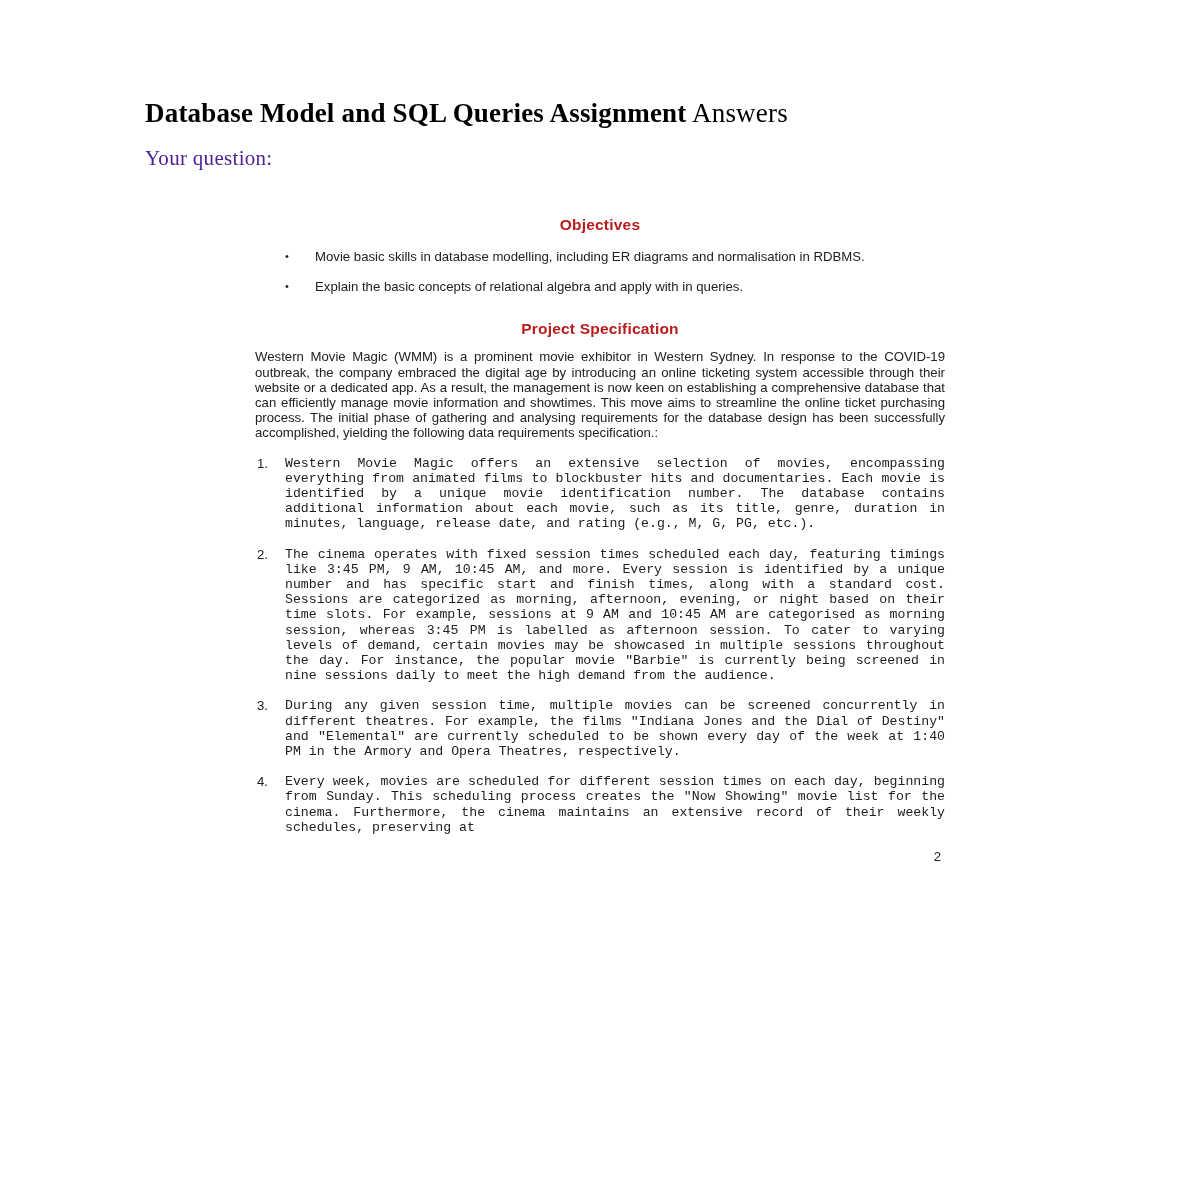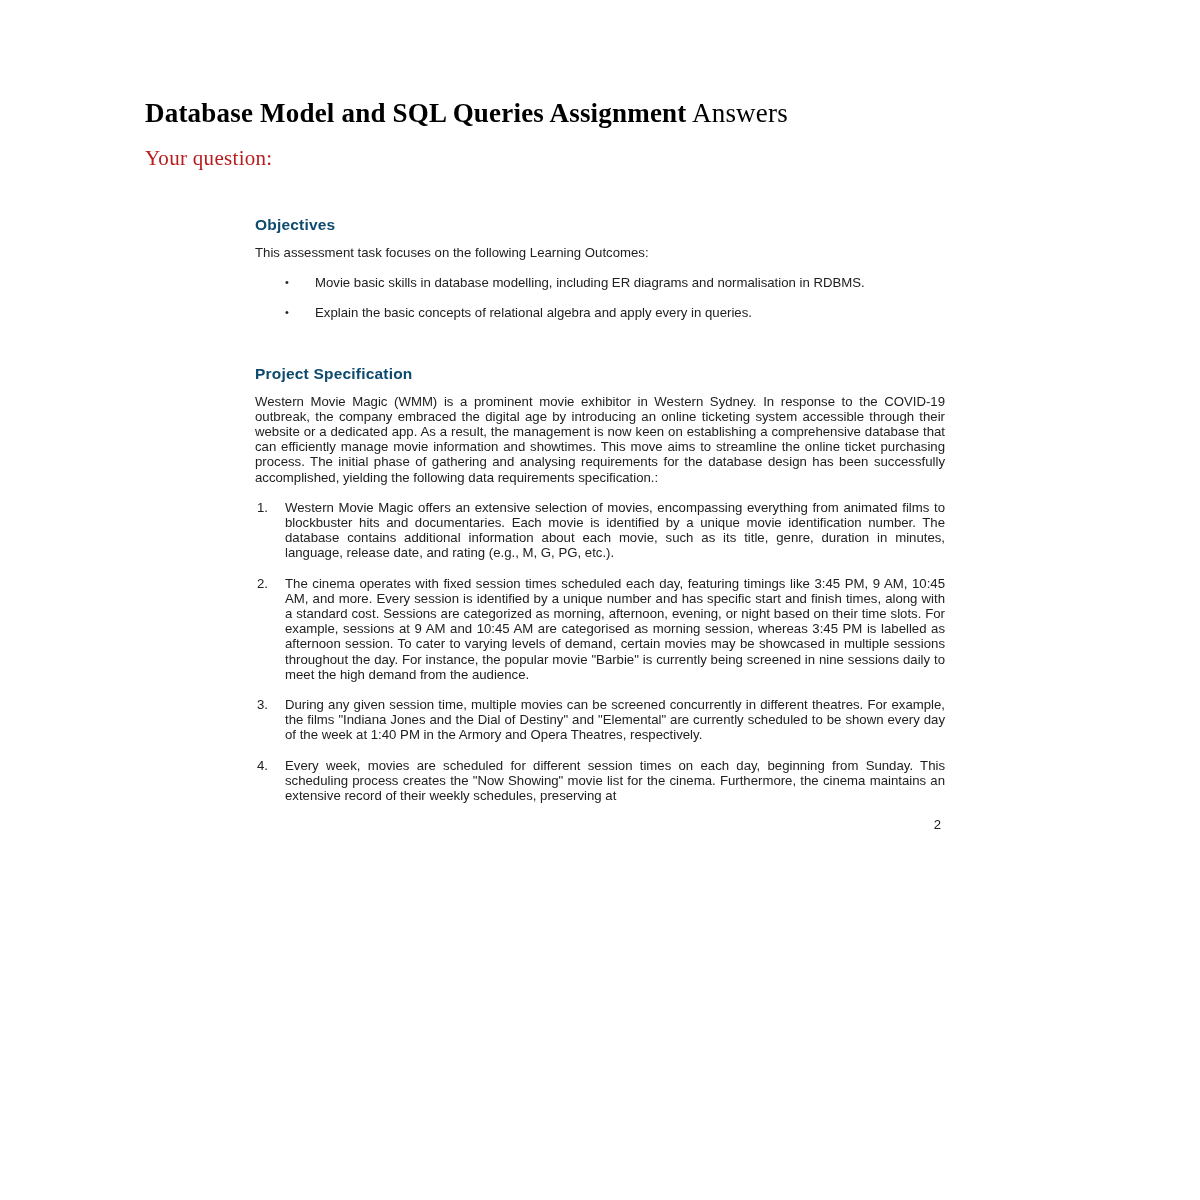--- a/index.html
+++ b/index.html
@@ -31,42 +31,43 @@
   }
   .title .bold { font-weight: 700; }
   .question {
     position: absolute;
     left: 145px;
     top: 146px;
     margin: 0;
     font-family: "Liberation Serif", serif;
     font-size: 21px;
     font-weight: 400;
-    color: #b91c1c;
+    color: #4c1d95;
     letter-spacing: 0.3px;
   }
   
   .doc {
     position: absolute;
     left: 255px;
     top: 216px;
     width: 690px;
     color: #212121;
     font-size: 13.2px;
     line-height: 15.2px;
   }
   .doc-heading {
     margin: 0;
     font-size: 15.5px;
     line-height: 18px;
     font-weight: 700;
-    color: #0c4a6e;
+    color: #b91c1c;
     letter-spacing: 0.2px;
+    text-align: center;
   }
-  .doc-heading.spec { margin-top: 44px; }
+  .doc-heading.spec { margin-top: 26px; }
   .doc-para {
     margin: 11px 0 0 0;
     text-align: justify;
   }
   .bullet-row {
     display: flex;
     margin-top: 15px;
   }
   .bullet-marker {
     width: 30px;
@@ -78,51 +79,50 @@
   .bullet-text { flex: 1 1 auto; text-align: justify; }
   .num-row {
     display: flex;
     margin-top: 15px;
   }
   .num-marker {
     width: 28px;
     margin-left: 2px;
     flex: 0 0 auto;
   }
-  .num-text { flex: 1 1 auto; text-align: justify; }
+  .num-text { flex: 1 1 auto; text-align: justify; font-family: Liberation Mono, monospace; }
   .page-number {
     margin-top: 14px;
     text-align: right;
     padding-right: 4px;
   }
 </style>
 </head>
 <body>
 
 <div class="canvas">
 
   <h1 class="title"><span class="bold">Database Model and SQL Queries Assignment</span>
     <span>Answers</span></h1>
 
   <h2 class="question">Your question:</h2>
 
   <div class="doc">
 
     <h3 class="doc-heading">Objectives</h3>
 
-    <p class="doc-para">This assessment task focuses on the following Learning Outcomes:</p>
 
     <div class="bullet-row">
       <span class="bullet-marker">•</span>
       <span class="bullet-text">Movie basic skills in database modelling, including ER diagrams and normalisation in RDBMS.</span>
     </div>
 
     <div class="bullet-row">
       <span class="bullet-marker">•</span>
-      <span class="bullet-text">Explain the basic concepts of relational algebra and apply every in queries.</span>
+      <span class="bullet-text">Explain the basic concepts of relational algebra and apply with in queries.</span>
     </div>
 
     <h3 class="doc-heading spec">Project Specification</h3>
 
     <p class="doc-para">Western Movie Magic (WMM) is a prominent movie exhibitor in Western Sydney. In response to the COVID-19 outbreak, the company embraced the digital age by introducing an online ticketing system accessible through their website or a dedicated app. As a result, the management is now keen on establishing a comprehensive database that can efficiently manage movie information and showtimes. This move aims to streamline the online ticket purchasing process. The initial phase of gathering and analysing requirements for the database design has been successfully accomplished, yielding the following data requirements specification.:</p>
 
     <div class="num-row">
       <span class="num-marker">1.</span>
       <span class="num-text">Western Movie Magic offers an extensive selection of movies, encompassing everything from animated films to blockbuster hits and documentaries. Each movie is identified by a unique movie identification number. The database contains additional information about each movie, such as its title, genre, duration in minutes, language, release date, and rating (e.g., M, G, PG, etc.).</span>
     </div>

